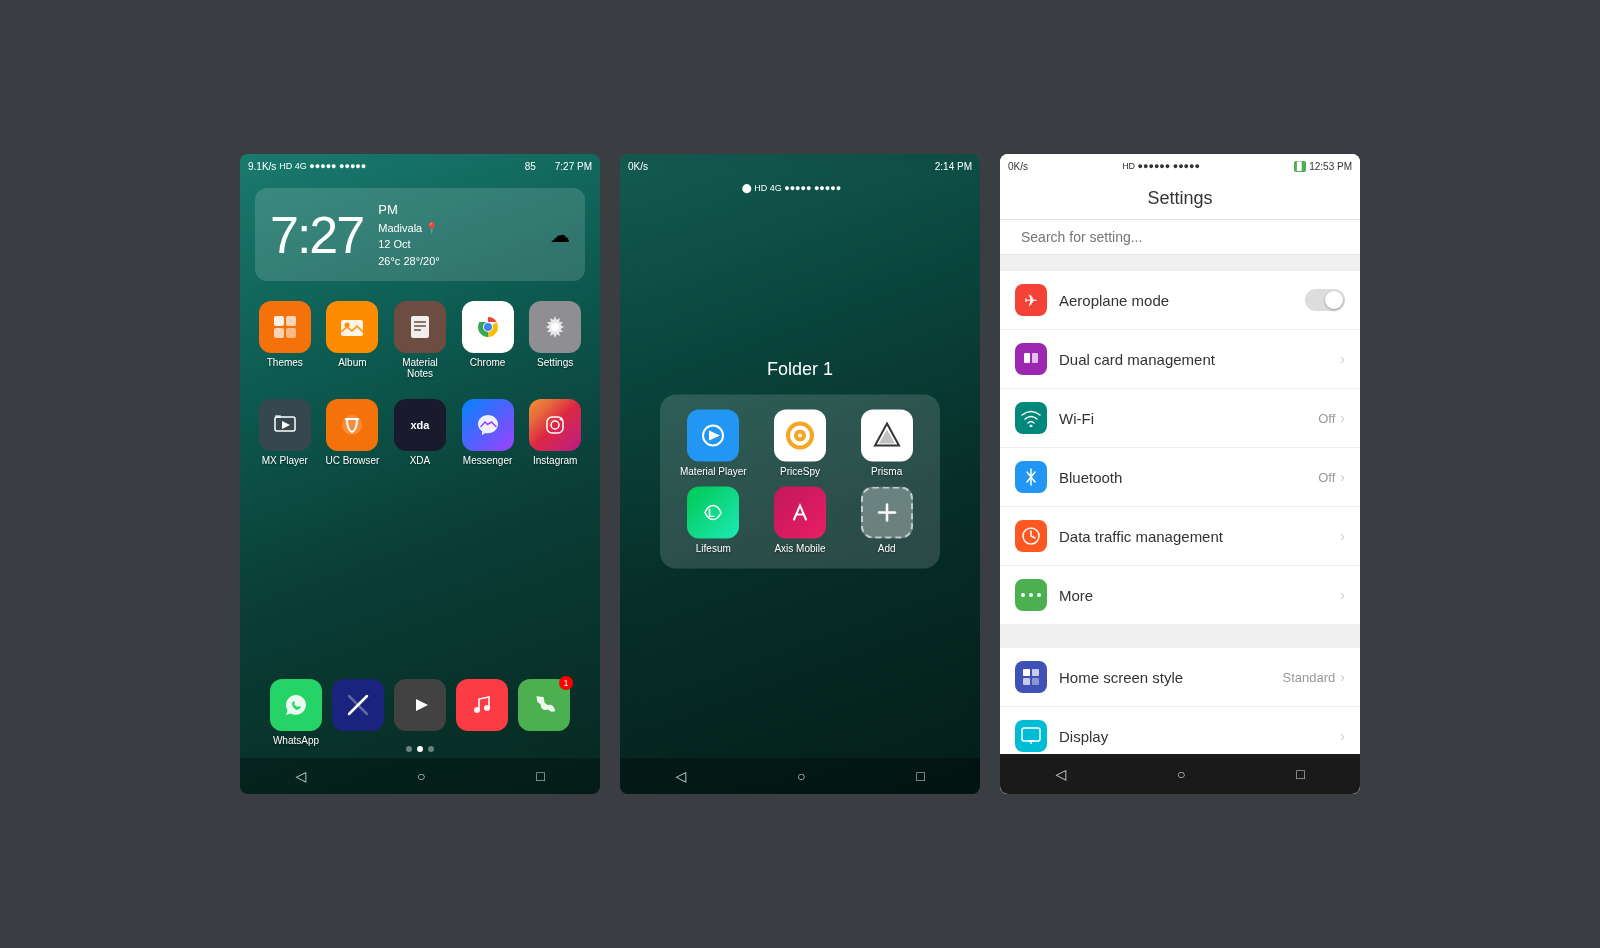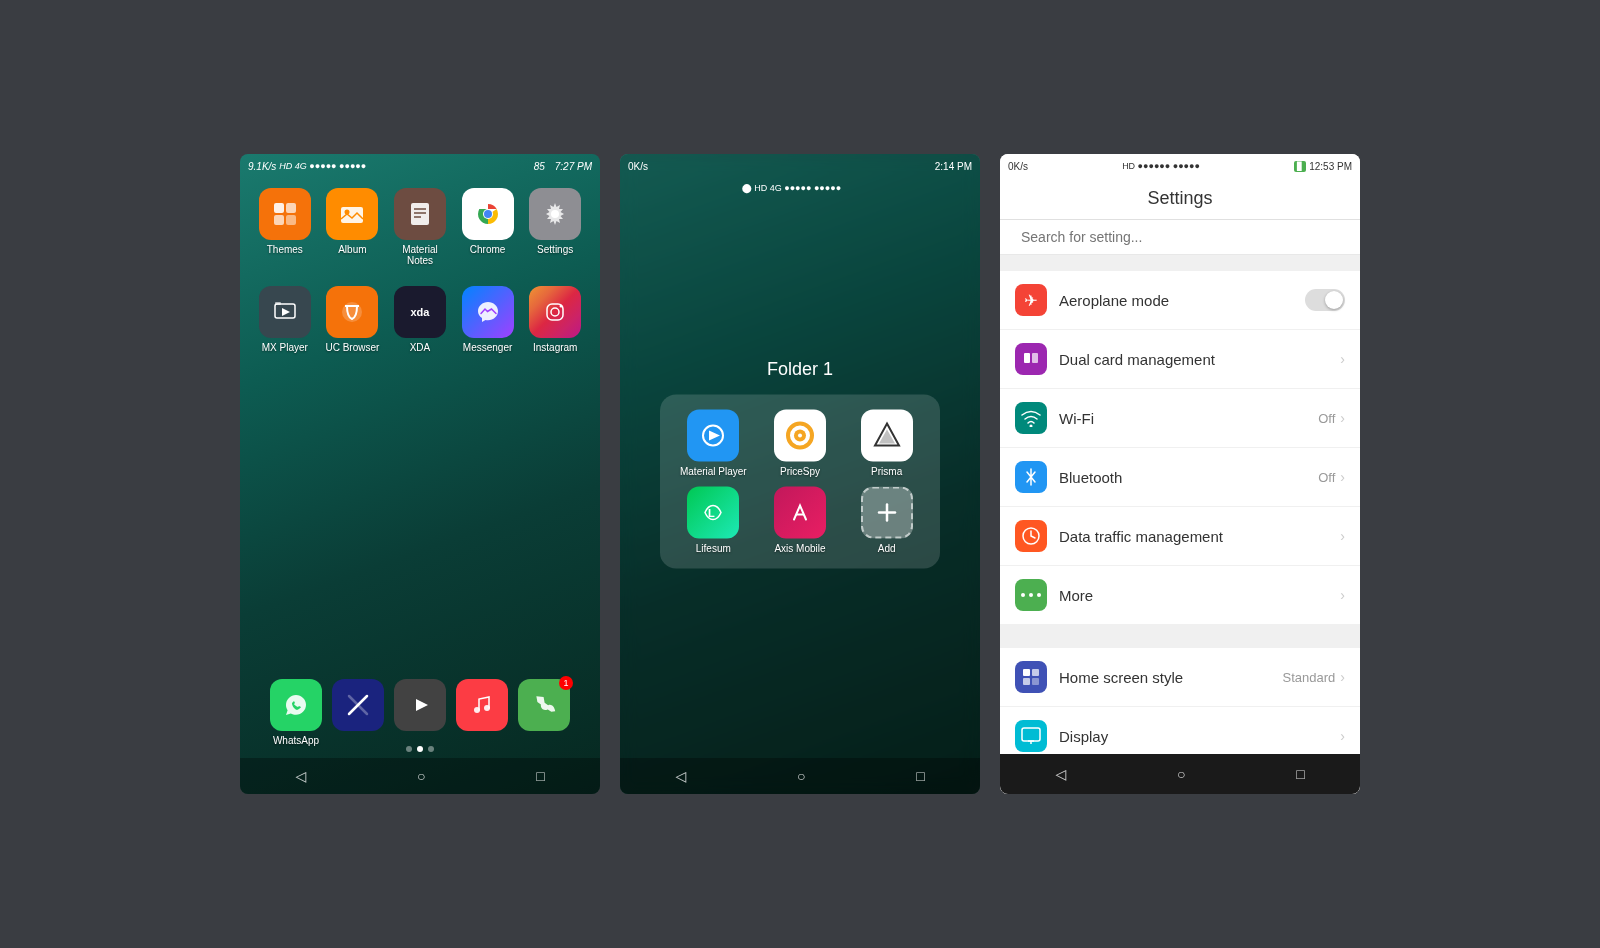--- a/index.html
+++ b/index.html
@@ -39,24 +39,23 @@
       margin-right: 20px;
     }
     .status-bar {
       height: 24px;
       display: flex;
       align-items: center;
       justify-content: space-between;
       padding: 7px 8px;
       font-size: 10px;
       color: white;
-      font-style: italic;
     }
     .status-bar-left { display: flex; align-items: center; gap: 3px; }
-    .status-bar-right { display: flex; align-items: center; gap: 10px; }
+    .status-bar-right { display: flex; align-items: center; gap: 19px; }
 
     
     .clock-widget {
       margin: 10px 15px;
       background: rgba(255,255,255,0.15);
       border-radius: 12px;
       padding: 12px 15px;
       display: flex;
       align-items: center;
       gap: 15px;
@@ -369,20 +368,33 @@
       <div class="status-bar-left">
         <span>9.1K/s</span>
         <span style="font-size:9px;text-align:center;">HD 4G ●●●●● ●●●●●</span>
       </div>
       <div class="status-bar-right">
         <span>85</span>
         <span>7:27 PM</span>
       </div>
     </div>
 
+    <div class="clock-widget">
+      <div class="clock-time">7:27</div>
+      <div class="clock-info">
+        <div class="period">PM</div>
+        <div class="location">
+          <span>Madivala</span>
+          <span>📍</span>
+        </div>
+        <div>12 Oct</div>
+        <div>26°c  28°/20°</div>
+      </div>
+      <div class="weather-icon">☁</div>
+    </div>
 
     <div class="app-grid">
       <div class="app-item">
         <div class="app-icon icon-orange">
           <svg width="28" height="28" viewBox="0 0 28 28" fill="none">
             <rect x="3" y="3" width="10" height="10" rx="2" fill="white" opacity="0.9"></rect>
             <rect x="15" y="3" width="10" height="10" rx="2" fill="white" opacity="0.7"></rect>
             <rect x="3" y="15" width="10" height="10" rx="2" fill="white" opacity="0.7"></rect>
             <rect x="15" y="15" width="10" height="10" rx="2" fill="white" opacity="0.5"></rect>
           </svg>

